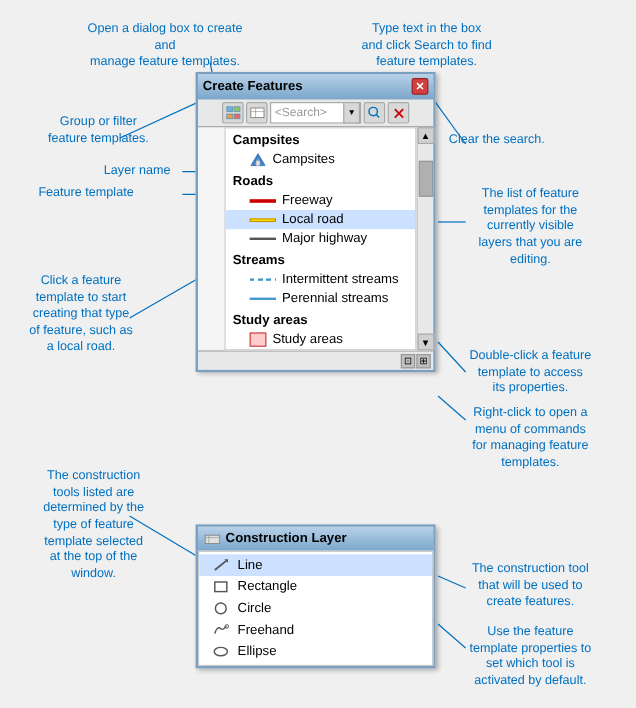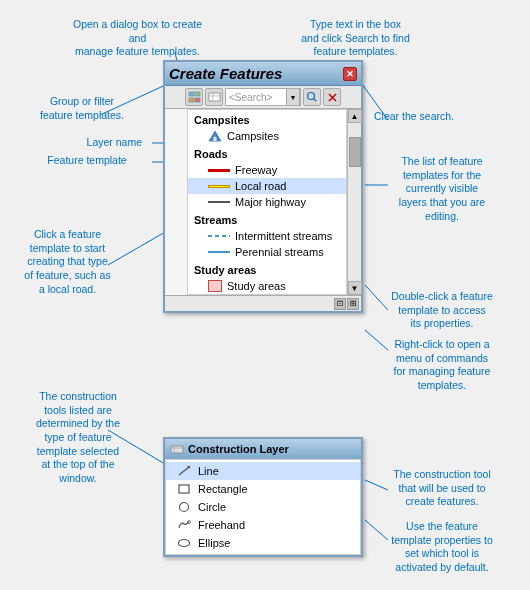--- a/index.html
+++ b/index.html
@@ -36,24 +36,23 @@
     .panel-titlebar {
       background: linear-gradient(to bottom, #b8d0e8, #7ba8cc);
       padding: 3px 4px;
       display: flex;
       align-items: center;
       justify-content: space-between;
       border-bottom: 1px solid #5a88b0;
     }
 
     .panel-title {
-      font-size: 15px;
+      font-size: 11px;
       font-weight: bold;
       color: #000;
-      font-style: italic;
     }
 
     .panel-close-btn {
       width: 14px;
       height: 14px;
       background: #d04040;
       border: 1px solid #a02020;
       border-radius: 2px;
       display: flex;
       align-items: center;
@@ -357,21 +356,21 @@
 </div>
 
 <div class="annotation" style="left:22px; top:95px; width:120px;">
   Group or filter<br>feature templates.
 </div>
 
 <div class="annotation" style="left:52px; top:136px; width:90px; text-align:right;">
   Layer name
 </div>
 
-<div class="annotation" style="left:32px; top:154px; width:110px; text-align:center;">
+<div class="annotation" style="left:32px; top:154px; width:110px; text-align:left;">
   Feature template
 </div>
 
 <div class="annotation" style="left:10px; top:228px; width:115px;">
   Click a feature<br>template to start<br>creating that type<br>of feature, such as<br>a local road.
 </div>
 
 <div class="annotation" style="left:349px; top:110px; width:130px;">
   Clear the search.
 </div>

